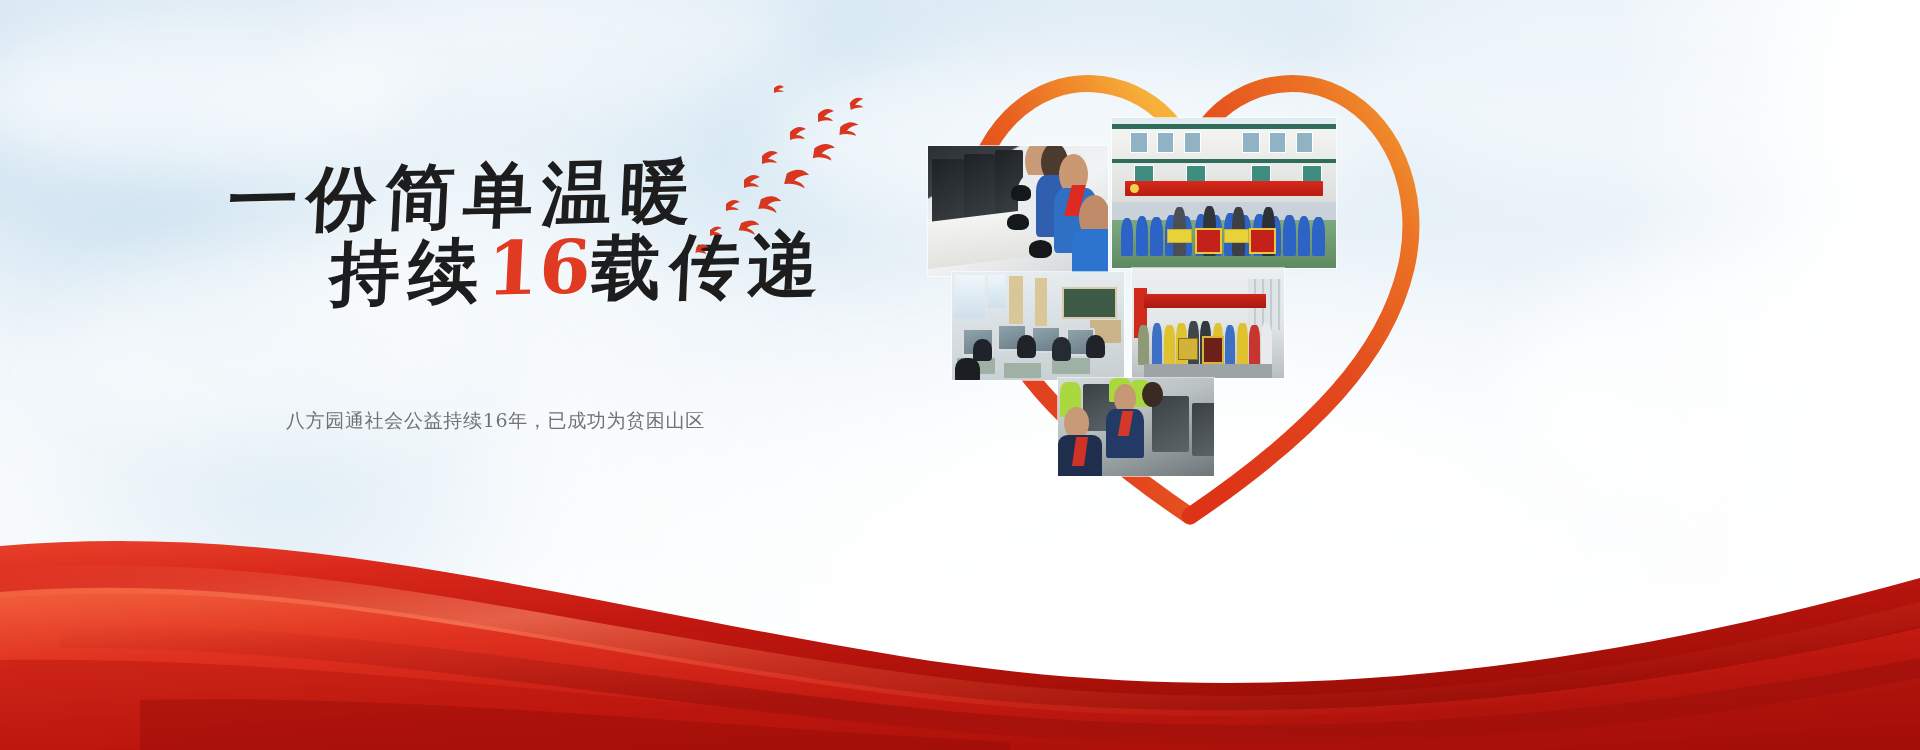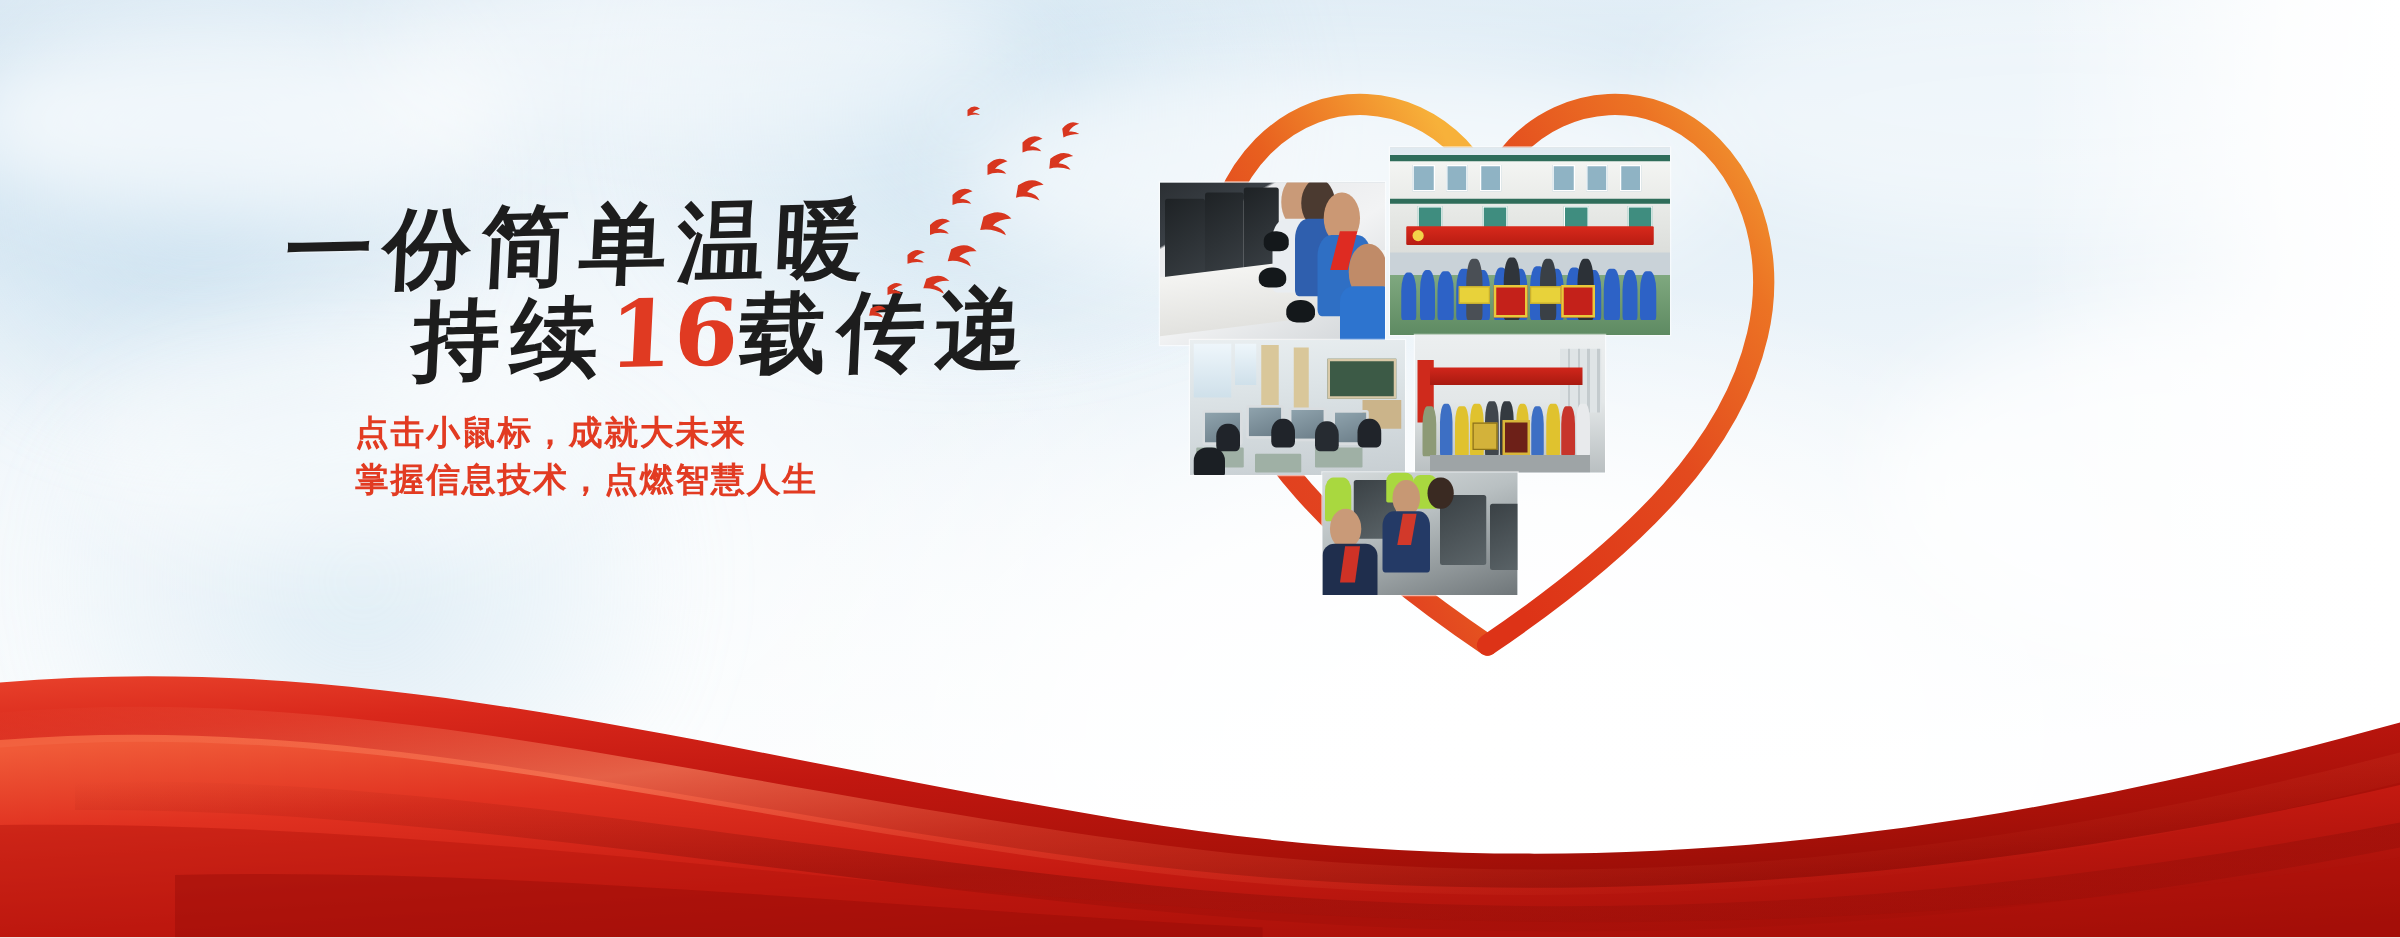--- a/index.html
+++ b/index.html
@@ -188,23 +188,22 @@
   <div class="sky-wisp w5"></div>
   <div class="sky-wisp w6"></div>
   <div class="white-fade-top"></div>
   <div class="white-fade-r"></div>
 
   <div class="text-block">
     <div class="headline headline-1">一份简单温暖</div>
 
     <div class="headline headline-2"><span>持续</span><span class="hl-num">16</span><span>载传递</span></div>
 
-    <div class="slogan slogan-1">点击小鼠标，成就大未来</div>
-    <div class="slogan slogan-2">掌握信息技术，点燃智慧人生</div>
-
+
+    <div class="desc desc-1">八方园通社会公益持续16年，已成功为贫困山区</div>
   </div>
 
   <div class="birds">
     <svg width="220" height="200" viewBox="0 0 220 200">
       <g fill="#d8361f">
         <path d="M160 22 q7 -7 14 -2 q-6 1 -9 5 q5 0 8 3 q-8 -1 -13 1 z" transform="rotate(-8 167 24)"></path>
         <path d="M128 34 q8 -8 16 -3 q-7 2 -10 6 q6 0 9 4 q-9 -2 -15 1 z"></path>
         <path d="M150 48 q9 -9 18 -4 q-8 2 -11 7 q7 0 10 4 q-10 -2 -17 1 z" transform="rotate(6 160 50)"></path>
         <path d="M100 52 q8 -8 16 -3 q-7 2 -10 6 q6 0 9 4 q-9 -2 -15 1 z"></path>
         <path d="M124 70 q10 -10 20 -4 q-9 2 -12 8 q8 0 11 5 q-11 -3 -19 1 z" transform="rotate(10 134 72)"></path>

